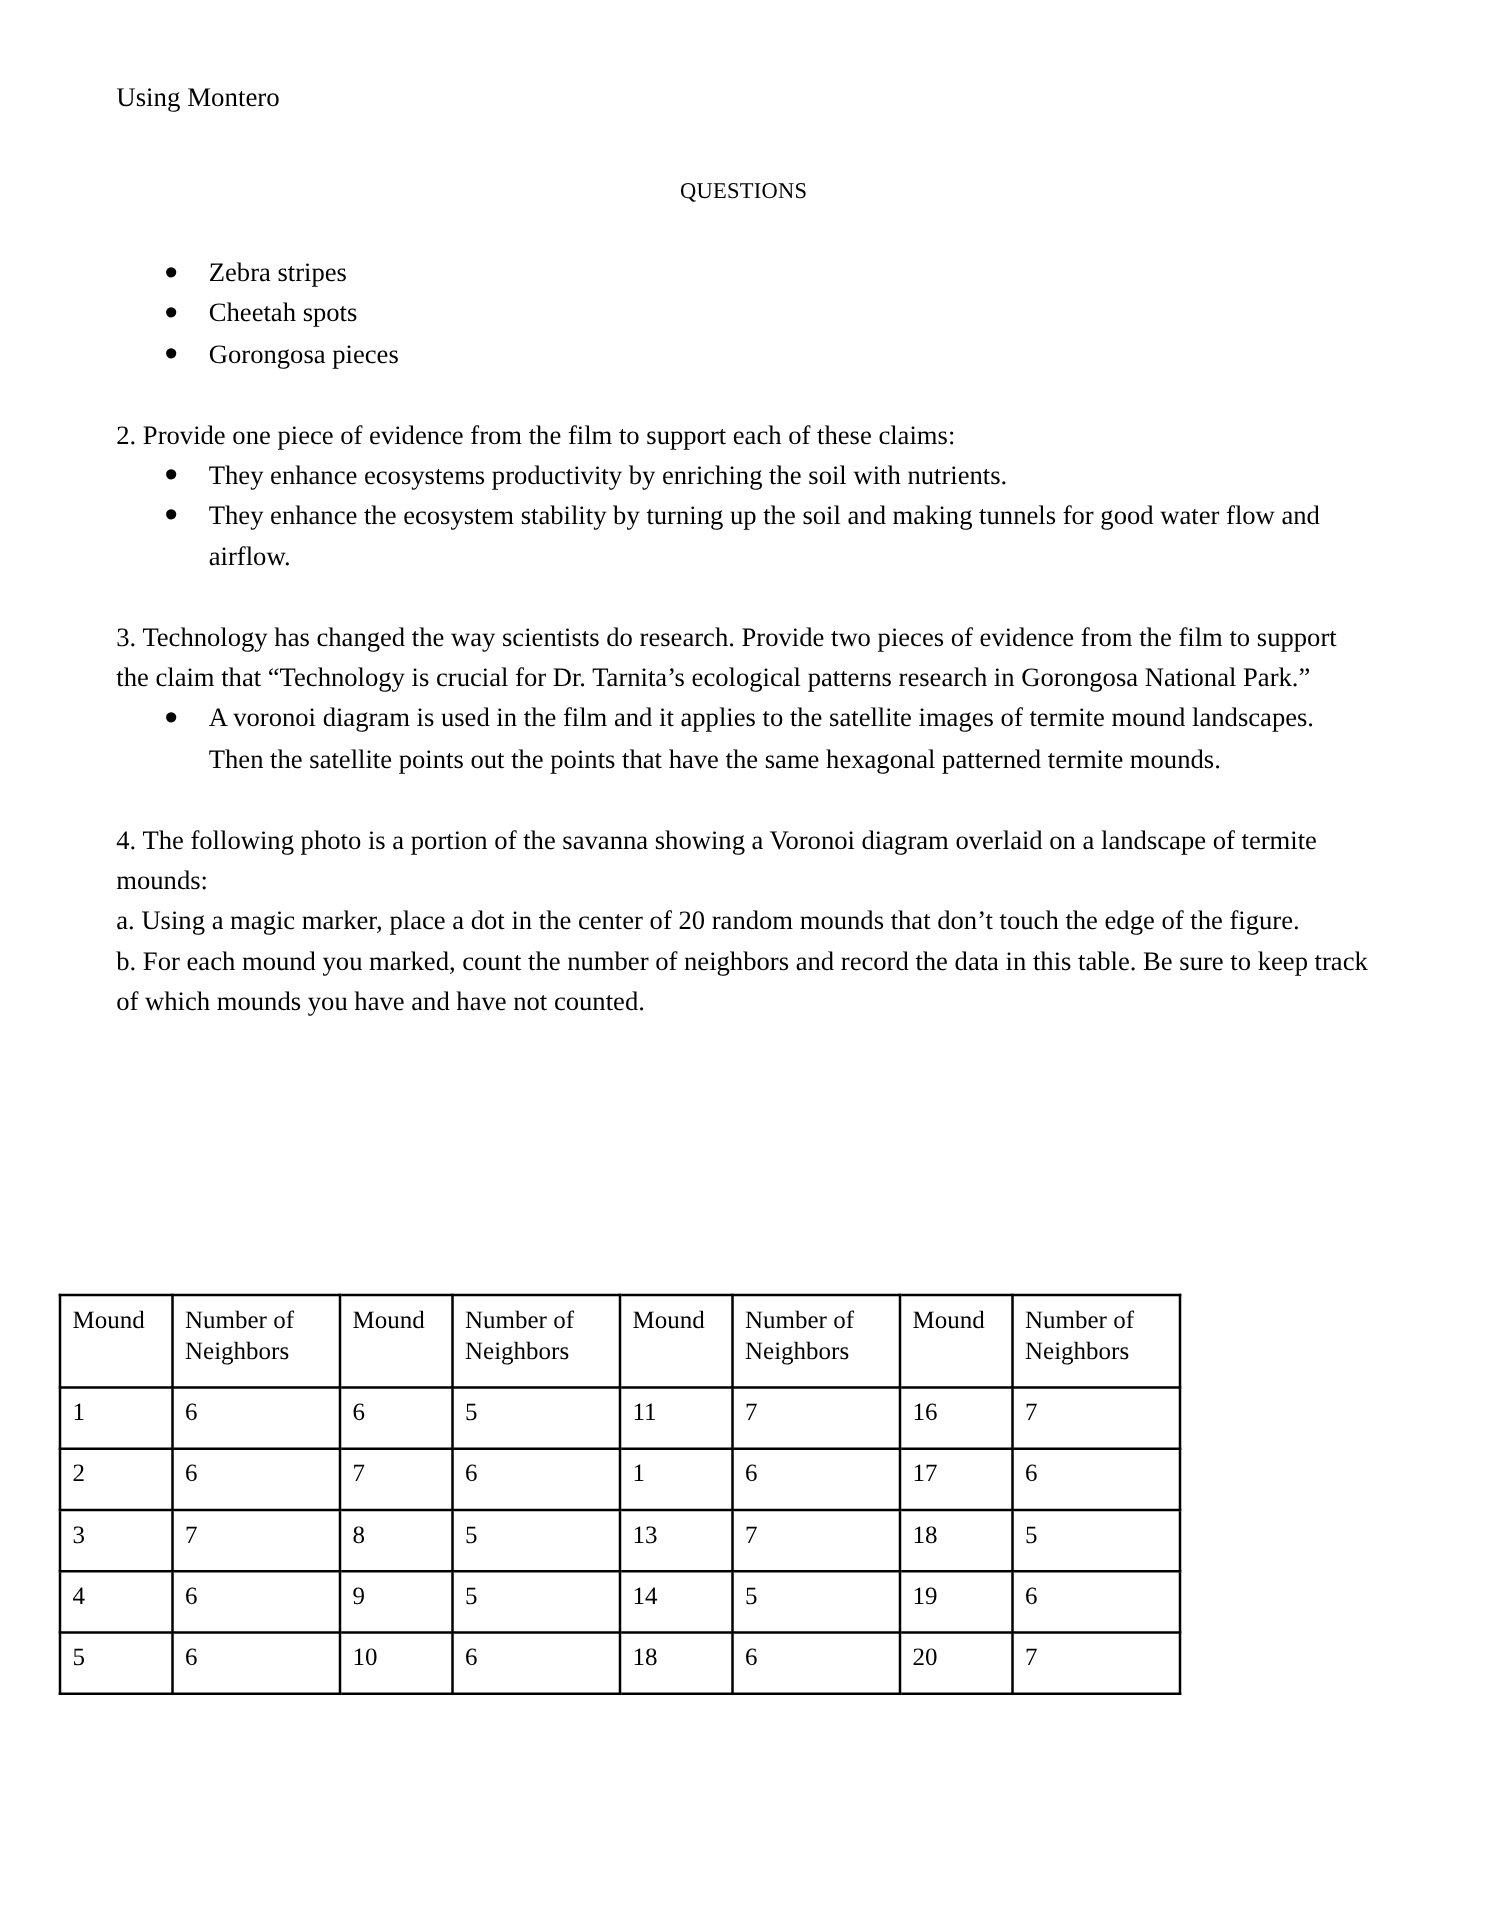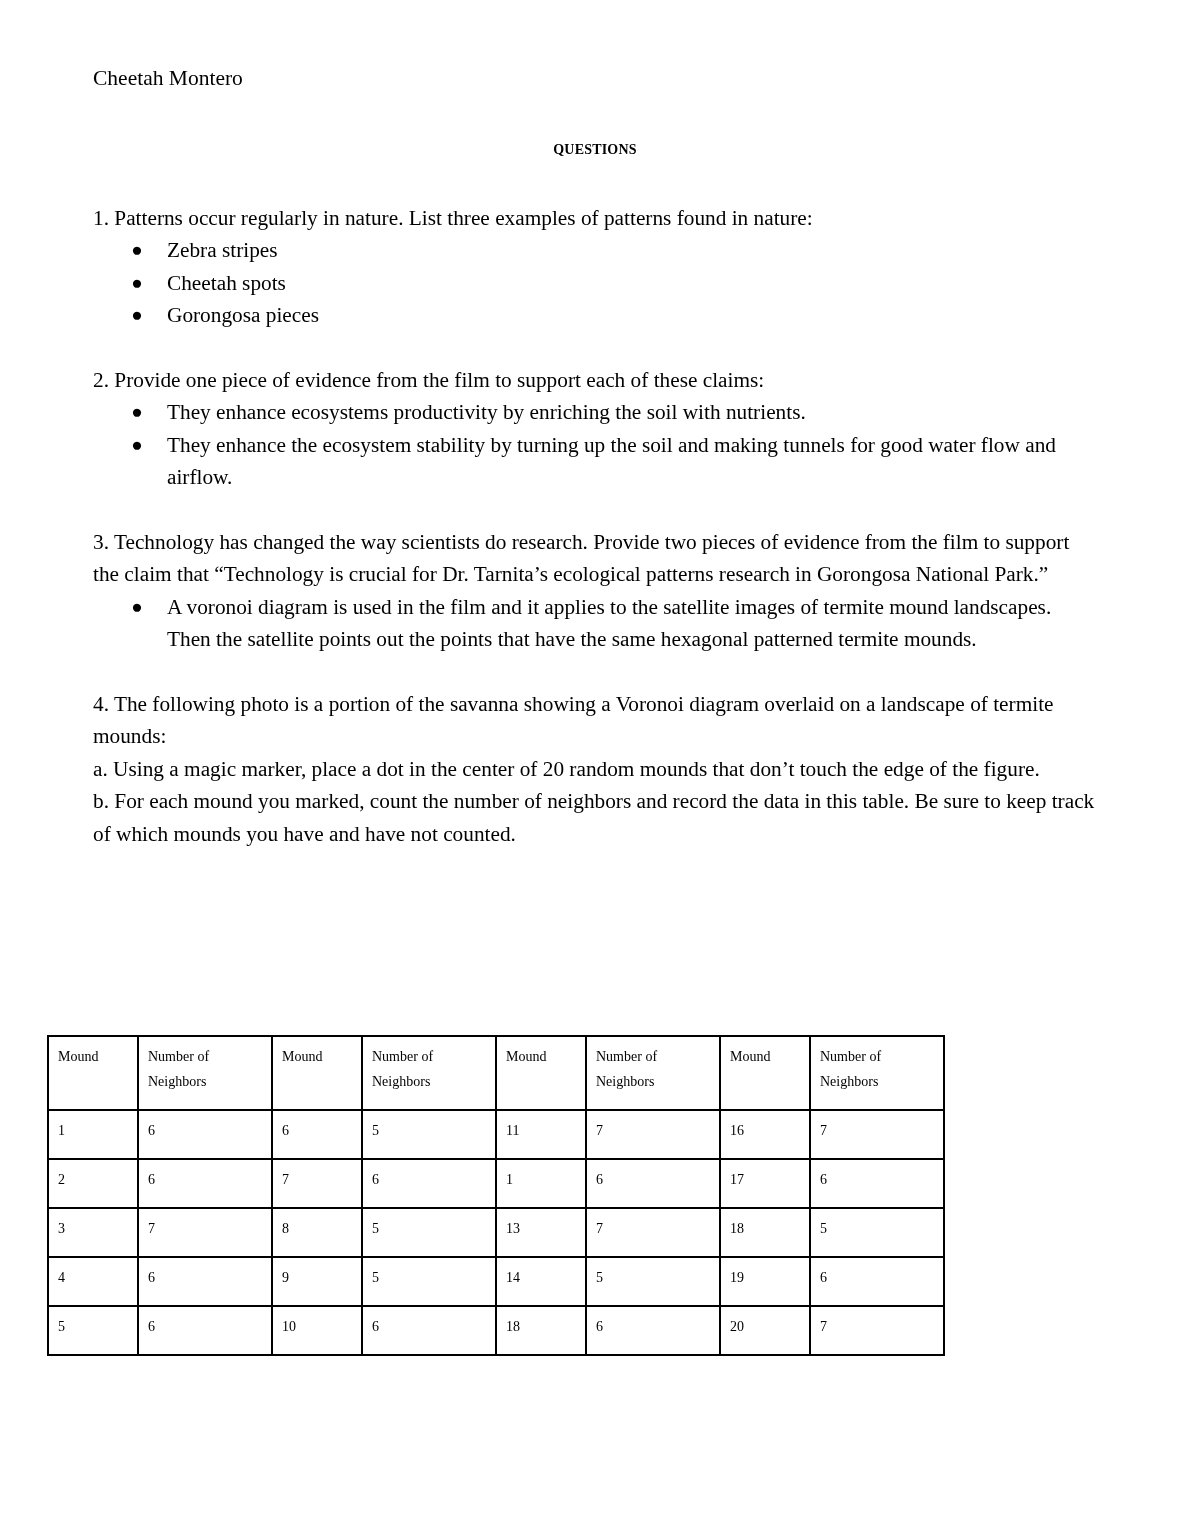--- a/index.html
+++ b/index.html
@@ -31,22 +31,22 @@
     font-size: 21.5px;
     line-height: 1.0;
     white-space: nowrap;
   }
   .doc-title {
     position: absolute;
     left: 0;
     right: 0;
     top: 142px;
     text-align: center;
-    font-size: 14px;
-    font-weight: bold;
+    font-size: 18px;
+    font-weight: normal;
     letter-spacing: 0.2px;
   }
 
   
   .content {
     position: absolute;
     left: 93px;
     top: 202px;
     width: 1005px;
     font-size: 21.3px;
@@ -85,21 +85,21 @@
   
   .mound-table-wrap {
     position: absolute;
     left: 47px;
     top: 1035px;
   }
   table.mound-table {
     border-collapse: collapse;
     table-layout: fixed;
     width: 896px;
-    font-size: 14px;
+    font-size: 20px;
     line-height: 25px;
   }
   table.mound-table th,
   table.mound-table td {
     border: 2px solid #000000;
     text-align: left;
     vertical-align: top;
     padding: 7px 9px 7px 9px;
     font-weight: normal;
   }
@@ -110,28 +110,27 @@
     height: 33px;
   }
   .col-mound { width: 90px; }
   .col-neighbors { width: 134px; }
 </style>
 </head>
 <body>
 
 <div class="page">
 
-  <div class="author-name">Cheetah Montero</div>
+  <div class="author-name">Using Montero</div>
 
   <div class="doc-title">QUESTIONS</div>
 
   <div class="content">
 
     <div class="q-block">
-      <p class="para">1. Patterns occur regularly in nature. List three examples of patterns found in nature:</p>
       <ul class="bullets">
         <li>
           <span class="dot">●</span>
           <span>Zebra stripes</span>
         </li>
         <li>
           <span class="dot">●</span>
           <span>Cheetah spots</span>
         </li>
         <li>

